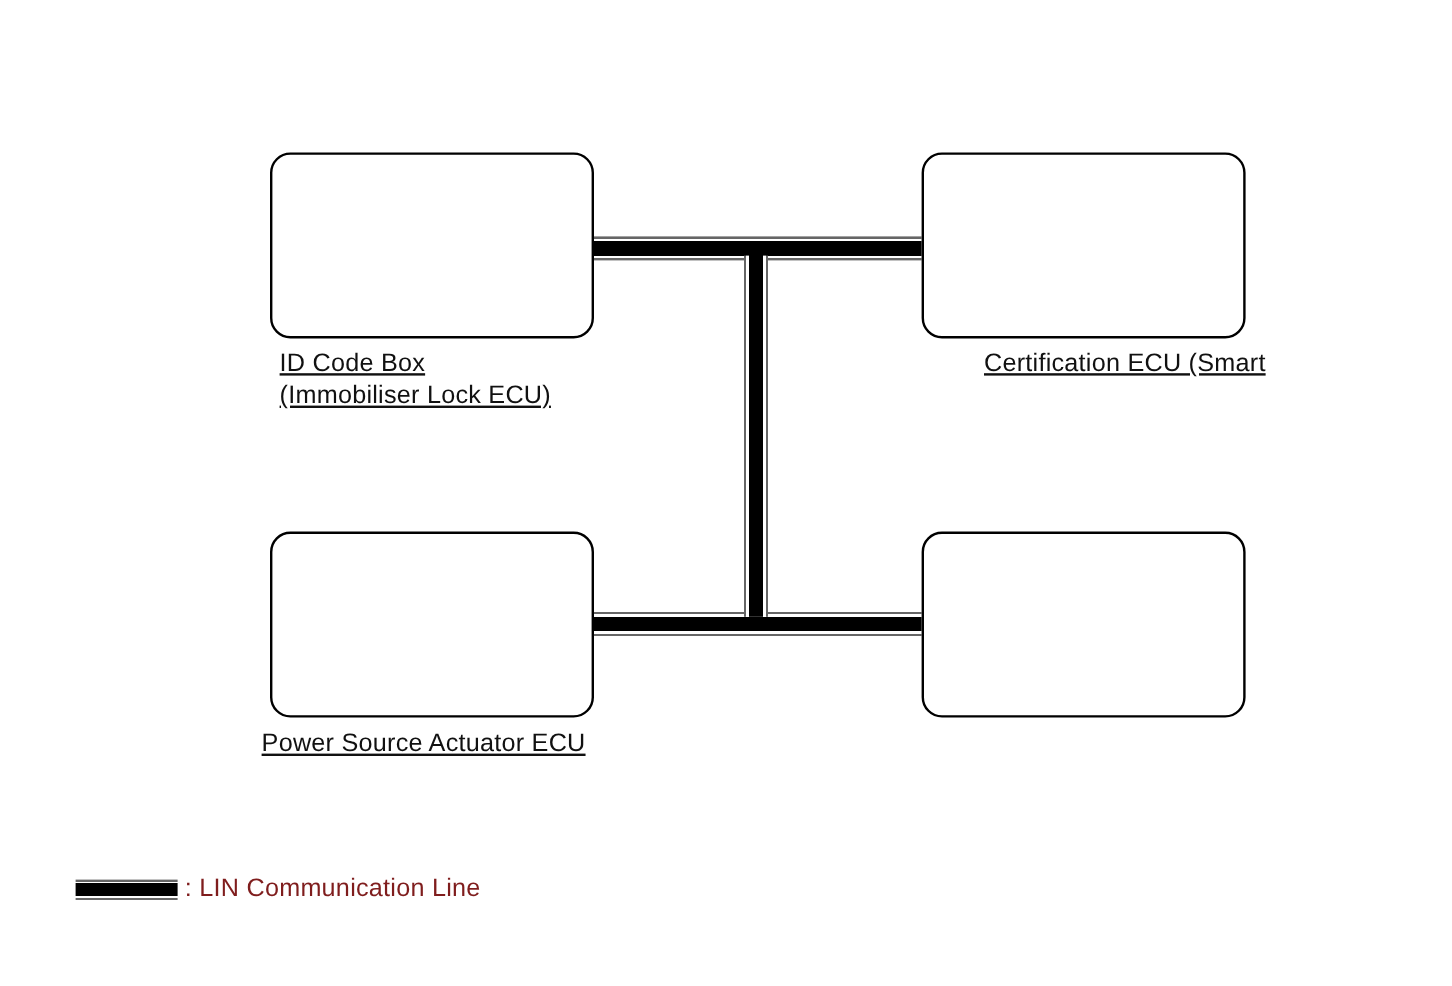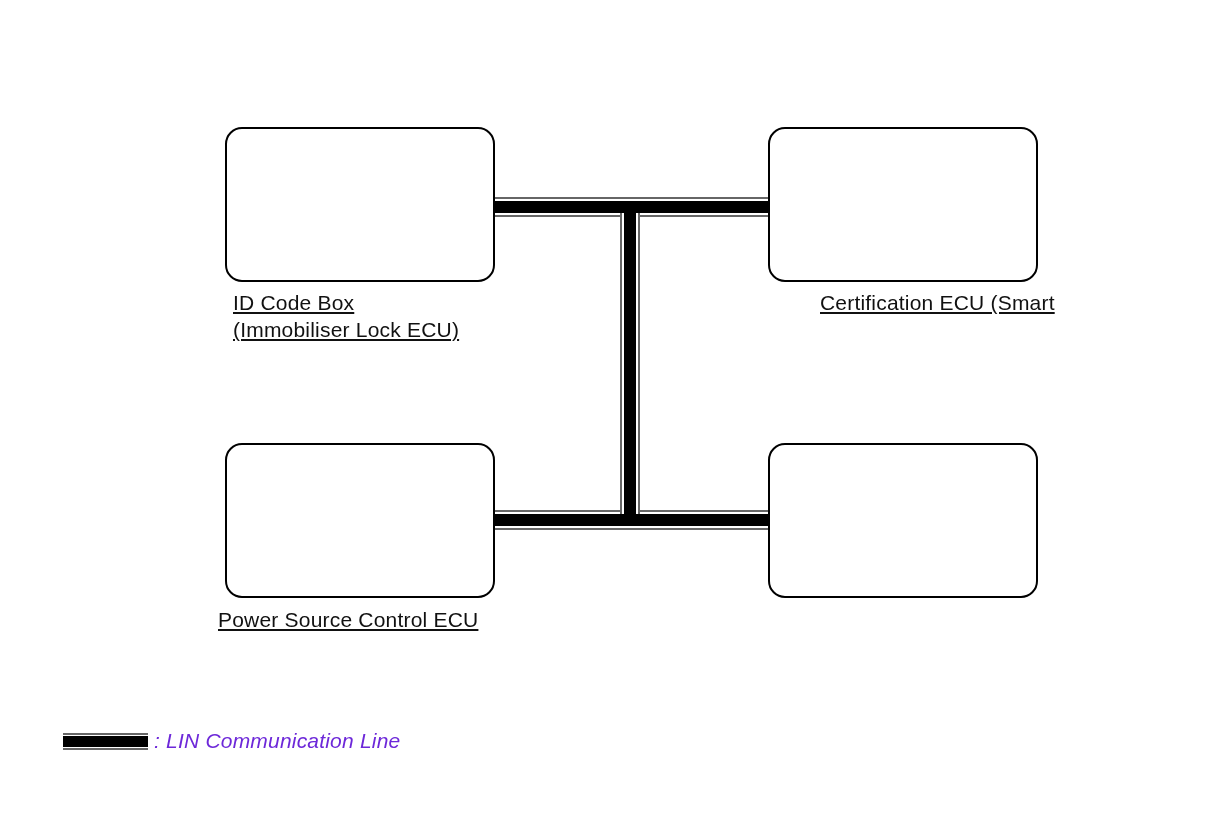--- a/index.html
+++ b/index.html
@@ -66,25 +66,24 @@
     height: 17px;
     background: linear-gradient(to bottom,
       #666666 0px, #666666 2px,
       #ffffff 2px, #ffffff 3px,
       #000000 3px, #000000 14px,
       #ffffff 14px, #ffffff 15px,
       #666666 15px, #666666 17px);
   }
   .legend-label {
     font-size: 21px;
-    color: #6d28d9;
+    color: #7f1d1d;
     margin-left: 6px;
     letter-spacing: 0.2px;
     white-space: nowrap;
-    font-style: italic;
   }
 </style>
 </head>
 <body>
 
 <div class="canvas">
 
   <div class="lin-h" style="left:495px; top:197px; width:273px;"></div>
   <div class="lin-h" style="left:495px; top:510px; width:273px;"></div>
   <div class="lin-v" style="left:620px; top:213px; height:301px;"></div>
@@ -97,21 +96,21 @@
   <div class="node-label" style="left:233px; top:289px;">
     <div>ID Code Box</div>
     <div>(Immobiliser Lock ECU)</div>
   </div>
 
   <div class="node-label" style="left:780px; top:289px;margin-left:40px;">
     <div>Certification ECU (Smart</div>
   </div>
 
   <div class="node-label" style="left:218px; top:606px;">
-    <div>Power Source Control ECU</div>
+    <div>Power Source Actuator ECU</div>
   </div>
 
 
   <div class="legend">
     <div class="legend-swatch"></div>
     <span class="legend-label">: LIN Communication Line</span>
   </div>
 
 </div>
 

